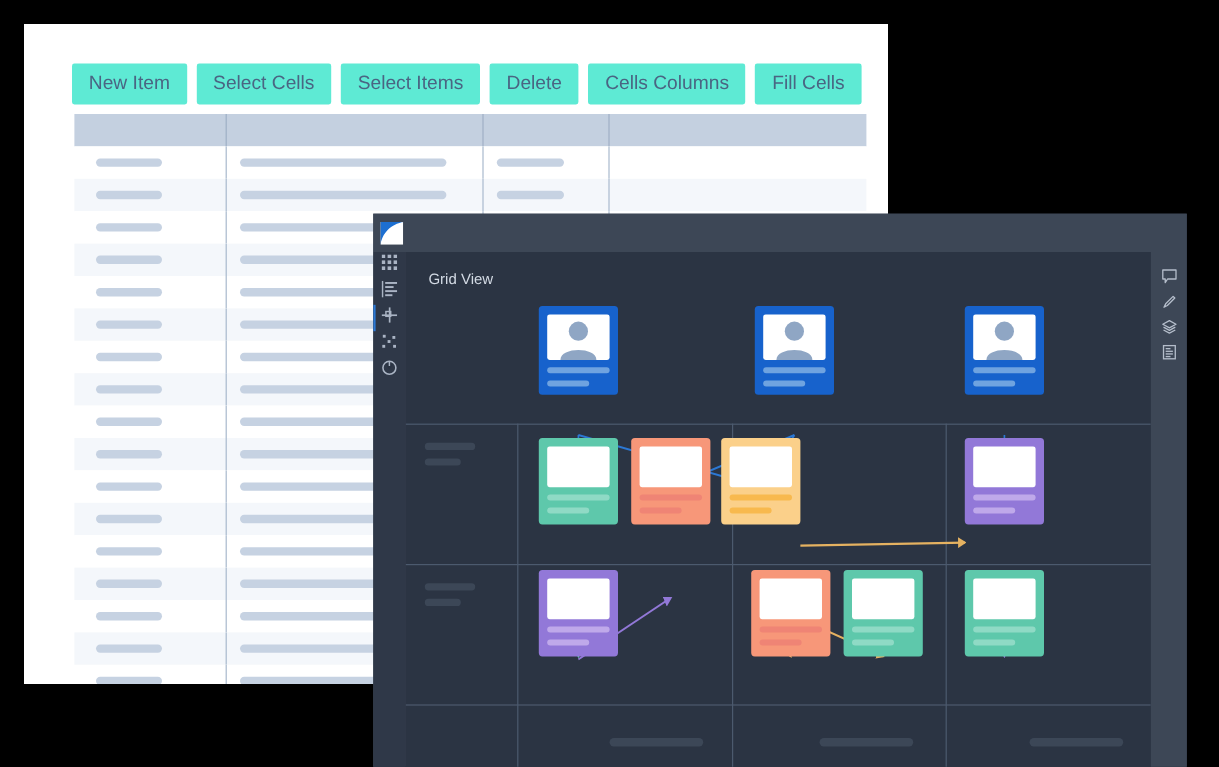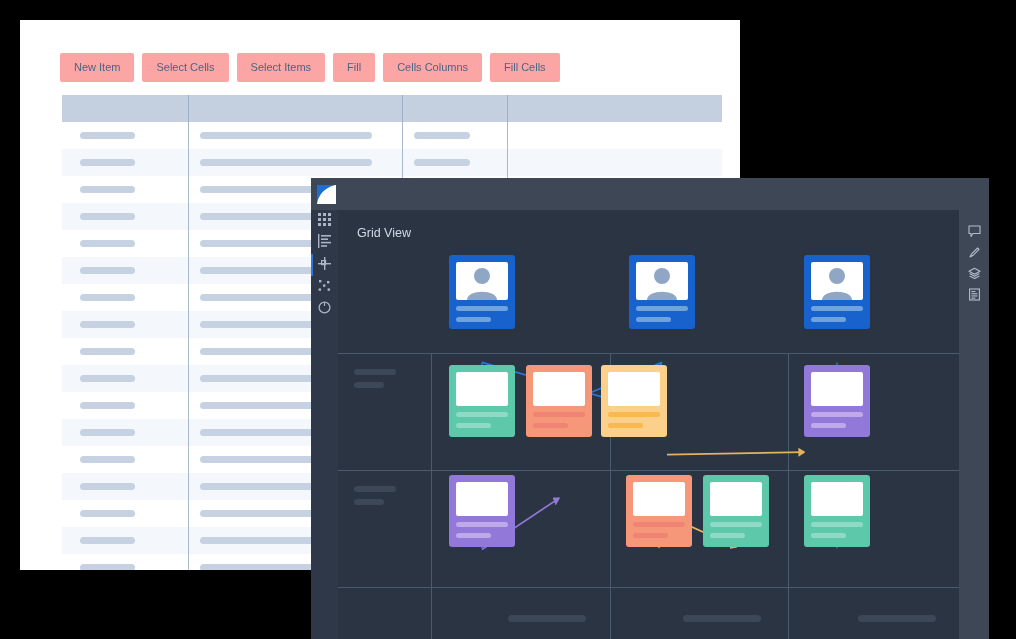--- a/index.html
+++ b/index.html
@@ -31,23 +31,23 @@
   }
 
   #toolbar {
     position: absolute;
     left: 40px;
     top: 33px;
     display: flex;
     gap: 8px;
   }
   .tb-btn {
-    background: #fca5a5;
+    background: #5eead4;
     color: #4a6583;
-    font-size: 11px;
+    font-size: 16px;
     padding: 9px 14px;
     border: none;
     border-radius: 2px;
     white-space: nowrap;
     font-family: "Liberation Sans", sans-serif;
     line-height: 1;
     cursor: pointer;
   }
 
   #sheet {
@@ -247,21 +247,21 @@
 <body>
 
 <div id="stage">
 
   <div id="back-window">
 
     <div id="toolbar">
         <button class="tb-btn">New Item</button>
         <button class="tb-btn">Select Cells</button>
         <button class="tb-btn">Select Items</button>
-        <button class="tb-btn">Fill</button>
+        <button class="tb-btn">Delete</button>
         <button class="tb-btn">Cells Columns</button>
         <button class="tb-btn">Fill Cells</button>
       </div>
 
     <div id="sheet">
       <div id="sheet-head">
           <div class="colsep" style="left: 126px;"></div>
           <div class="colsep" style="left: 340px;"></div>
           <div class="colsep" style="left: 445px;"></div>
         </div>

